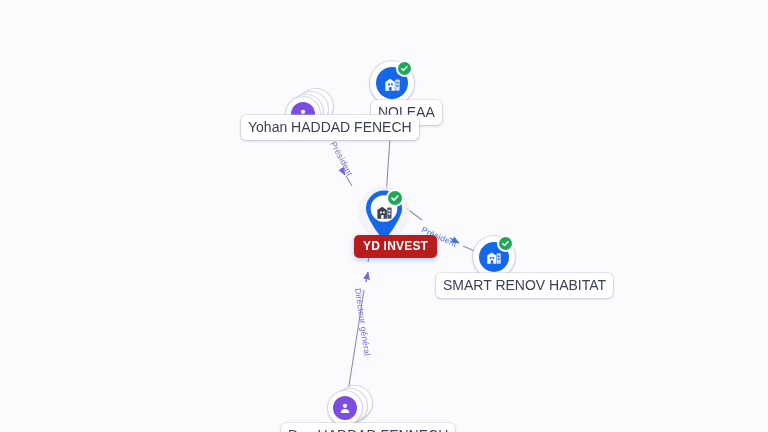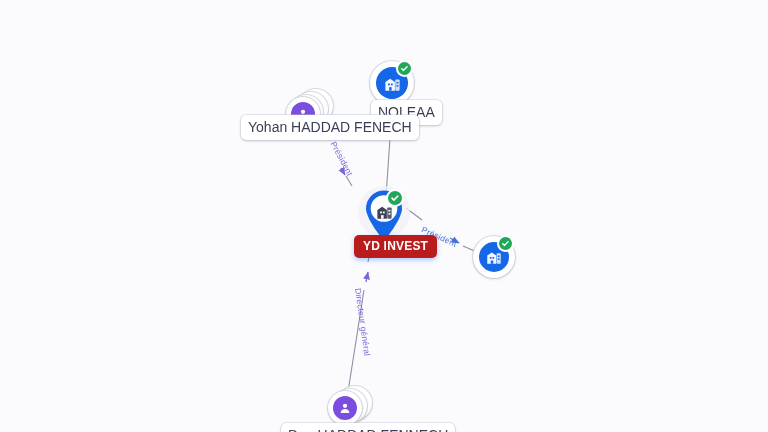--- a/index.html
+++ b/index.html
@@ -192,20 +192,21 @@
         <rect x="17" y="10" width="2.4" height="2" fill="#1567e8"></rect>
         <rect x="17" y="14" width="2.4" height="2" fill="#1567e8"></rect>
       </svg>
     </div>
     <div class="badge" style="left:26px;top:1px;width:13px;height:13px;">
       <svg width="9" height="9" viewBox="0 0 12 12">
         <path d="M2.4 6.2 L4.7 8.5 L9.4 3.6" stroke="#ffffff" stroke-width="1.9" fill="none" stroke-linecap="round" stroke-linejoin="round"></path>
       </svg>
     </div>
   </div>
+  <div class="nlabel" style="left:436px;top:273px;">SMART RENOV HABITAT</div>
 
   <div class="node" style="left:328px;top:386px;width:50px;height:46px;">
     <div class="disc" style="left:10px;top:0px;width:34px;height:34px;"></div>
     <div class="disc" style="left:5px;top:3px;width:34px;height:34px;"></div>
     <div class="disc" style="left:0px;top:5px;width:34px;height:34px;"></div>
     <div class="avatar" style="left:5px;top:10px;width:24px;height:24px;background:#7b4ee0;">
       <svg width="14" height="14" viewBox="0 0 24 24">
         <circle cx="12" cy="8.2" r="3.7" fill="#ffffff"></circle>
         <path d="M4.6 20.5c0-4.1 3.3-6.6 7.4-6.6s7.4 2.5 7.4 6.6z" fill="#ffffff"></path>
       </svg>

